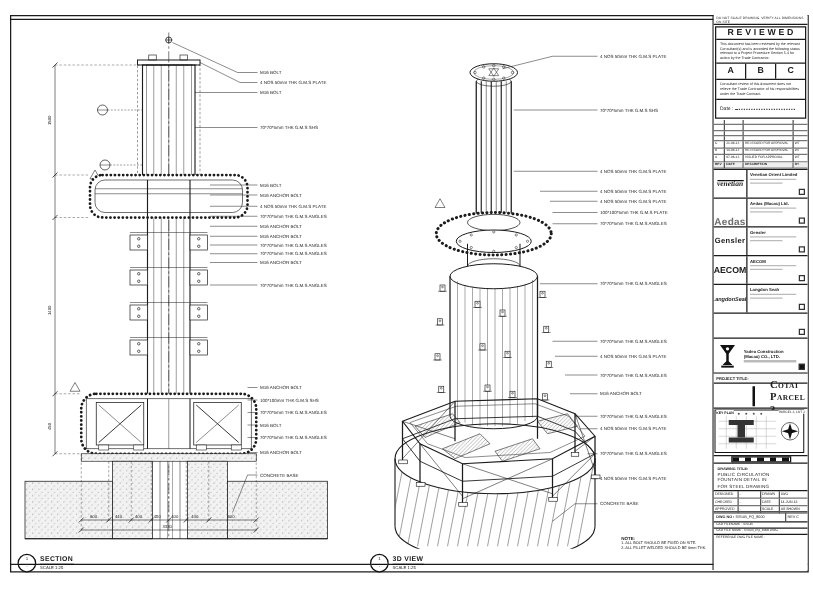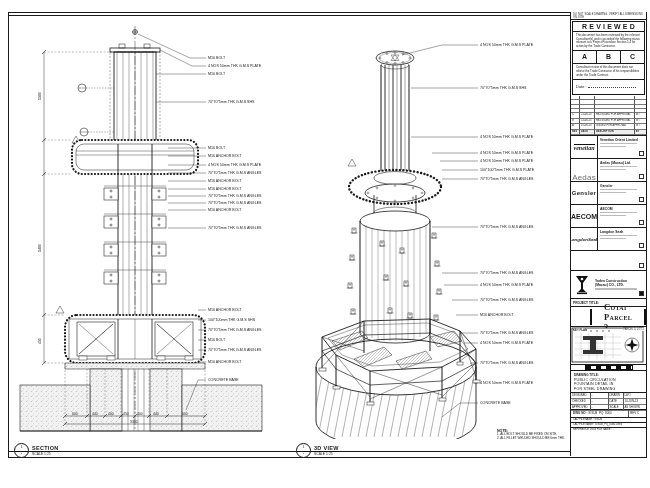--- a/index.html
+++ b/index.html
@@ -29,31 +29,31 @@
   .rev-row span:last-child{border-right:none;}
   .rev-head span{font-weight:bold;background:#eee;}
   .cons-row{height:23px;display:flex;}
   .cons-logo{width:26px;border-right:1px solid #1b1b1b;display:flex;align-items:center;justify-content:center;overflow:hidden;}
   .cons-info{flex:1;padding:1.5px 2px;position:relative;}
   .cons-name{font-size:3.4px;font-weight:bold;line-height:4px;}
   .addr{height:1.6px;background:#bbb;margin-top:1.4px;width:85%;}
   .addr.short{width:60%;}
   .chk{position:absolute;right:2px;bottom:2px;width:3.5px;height:3.5px;border:0.5px solid #333;background:#fff;}
   .lg-venetian{font-family:"Liberation Serif",serif;font-style:italic;font-weight:bold;font-size:6px;border-top:1px solid #111;}
-  .lg-aedas{color:#6e6e6e;font-weight:normal;font-size:8px;letter-spacing:.2px;margin-top:14px;}
+  .lg-aedas{color:#6e6e6e;font-weight:bold;font-size:8px;letter-spacing:.2px;margin-top:14px;}
   .lg-gensler{font-weight:bold;font-size:6px;letter-spacing:.3px;}
   .lg-ttt{font-style:italic;font-weight:900;font-size:10px;letter-spacing:-1px;font-family:"Liberation Serif",serif;}
   .lg-aecom{font-weight:900;font-size:7px;}
   .lg-langdon{font-weight:bold;font-style:italic;font-size:4.4px;}
   .tb-empty{height:20px;}
   .tb-contractor{height:28px;display:flex;align-items:center;}
   .ctr-info{flex:1;padding:2px;}
   .ctr-name{font-size:3.4px;font-weight:bold;line-height:4px;}
   .tb-ptl{height:8px;font-size:3.2px;font-weight:bold;padding:1.5px 2px;background:#fafafa;}
-  .tb-ptitle{height:20px;display:flex;align-items:center;justify-content:flex-end;gap:12px;padding-left:43px;}
+  .tb-ptitle{height:20px;display:flex;align-items:center;justify-content:center;gap:12px;padding-left:43px;}
   .ptitle-text{font-family:"Liberation Serif",serif;font-variant:small-caps;font-size:8.5px;font-weight:bold;letter-spacing:.3px;}
   .ornament{width:6px;height:14px;background:
      repeating-linear-gradient(180deg,#222 0 2px,#fff 2px 3px);border:1px solid #111;}
   .tb-keyplan{height:38px;}
   .kp-label{position:absolute;left:2px;top:1px;font-size:2.8px;font-weight:bold;z-index:2;background:#fff;}
   .kp-rlabel{position:absolute;right:2px;top:1px;font-size:2.6px;z-index:2;background:#fff;}
   .tb-scalebar{height:6px;display:flex;align-items:center;justify-content:center;}
   .sbar{width:46px;height:2.5px;border:0.5px solid #111;background:
         repeating-linear-gradient(90deg,#111 0 5px,#fff 5px 10px);}
   .tb-dtitle{height:22px;padding:1.5px 3px;}

